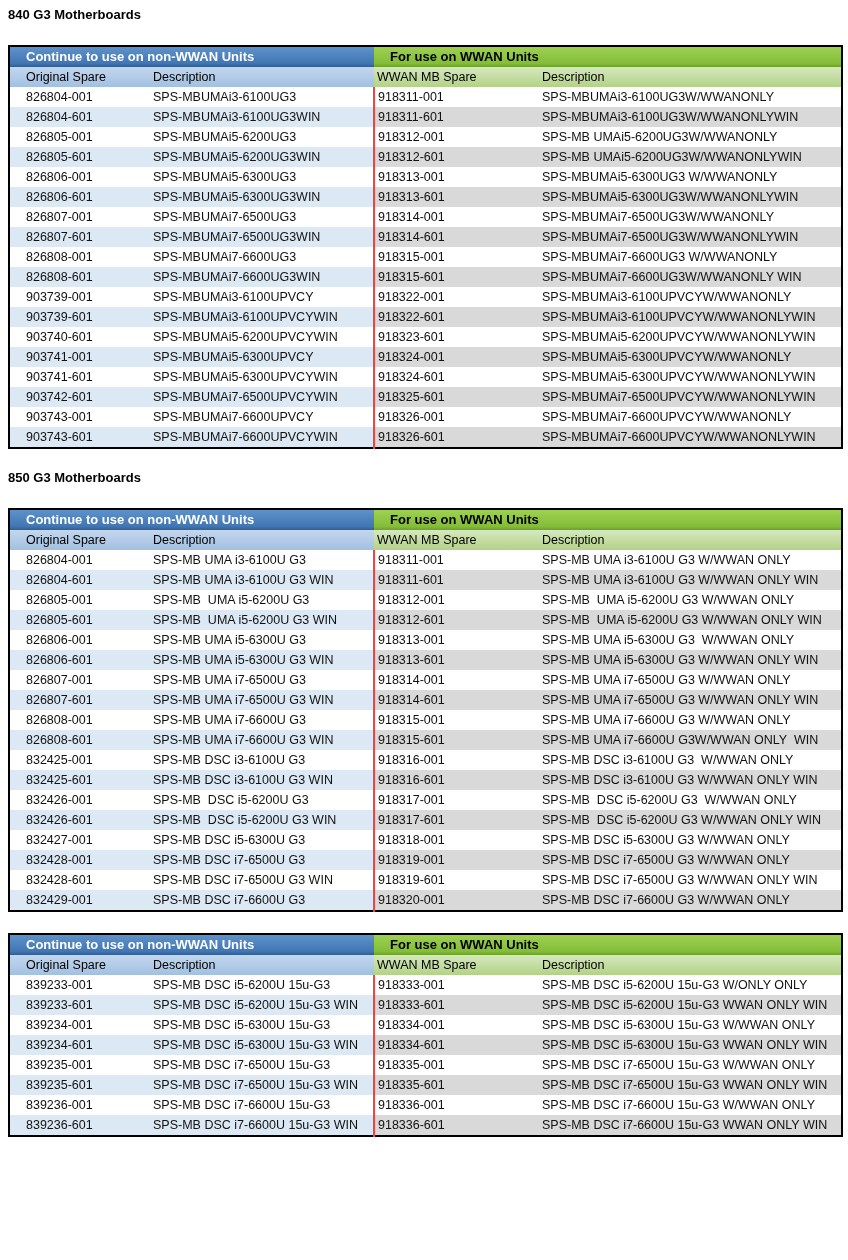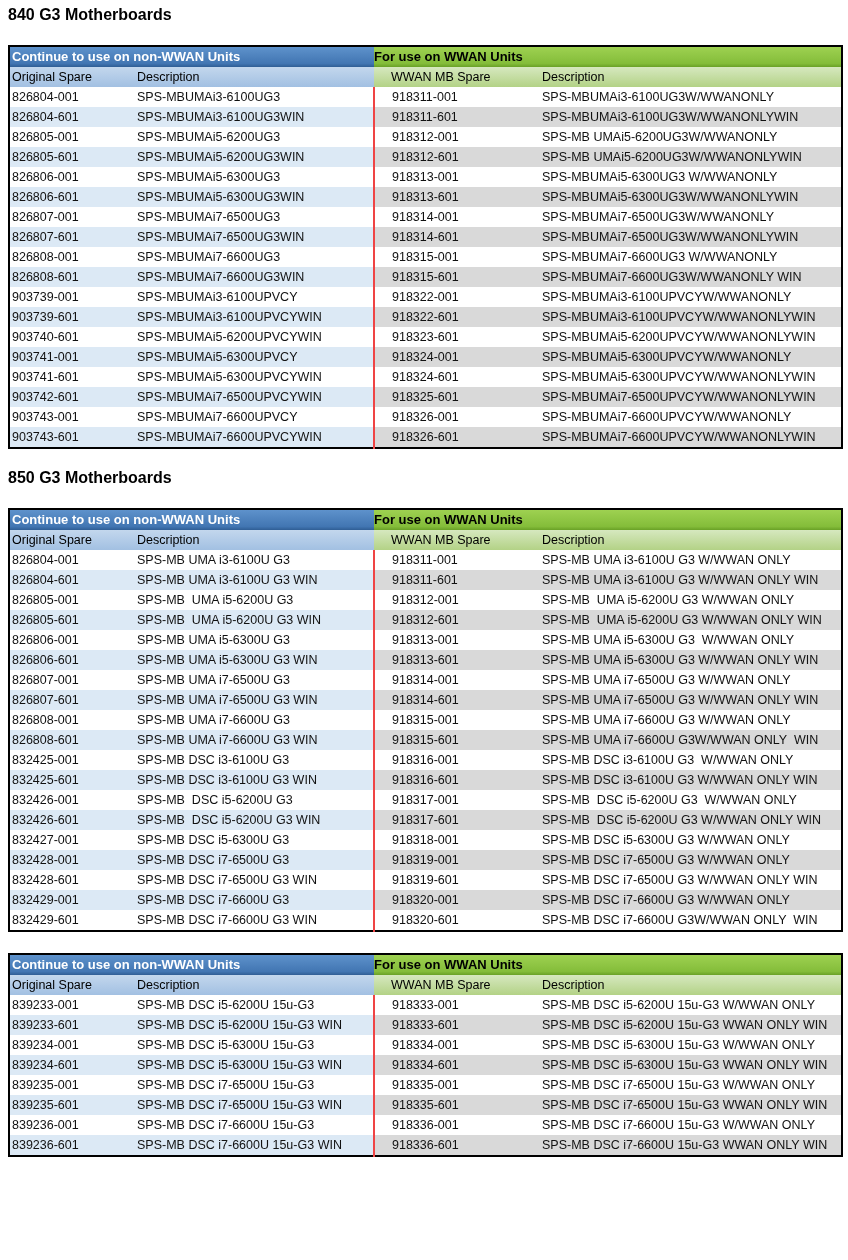--- a/index.html
+++ b/index.html
@@ -3,21 +3,21 @@
 <meta charset="utf-8">
 <style>
   html, body { margin: 0; padding: 0; background: #ffffff; }
   body {
     width: 848px; height: 1260px; overflow: hidden;
     font-family: "Liberation Sans", sans-serif; color: #000;
   }
   #doc { padding: 7px 7px 0 8px; }
   .section { margin: 0 0 21px 0; }
   .section-title {
-    font-size: 16px; font-weight: bold; color: #000;
+    font-size: 13px; font-weight: bold; color: #000;
     height: 15px; line-height: 15px; margin: 0 0 23px 0;
   }
   table.mapping-table {
     table-layout: fixed; border-collapse: collapse;
     width: 833px; border: 2px solid #000;
   }
   col.c1 { width: 128px; } col.c2 { width: 237px; }
   col.c3 { width: 164px; } col.c4 { width: 304px; }
   th, td {
     height: 20px; line-height: 20px; padding: 0;
@@ -29,23 +29,23 @@
     color: #fff;
     background: linear-gradient(180deg, var(--hdr-blue-top) 0%, var(--hdr-blue-mid) 82%, var(--hdr-blue-line) 100%);
   }
   th.gh.green {
     color: #000;
     background: linear-gradient(180deg, var(--hdr-green-top) 0%, var(--hdr-green-mid) 82%, var(--hdr-green-line) 100%);
   }
   th.ch { font-weight: normal; color: #000; }
   th.ch.blue2 { background: linear-gradient(180deg, var(--subhdr-blue-top), var(--subhdr-blue-bottom)); }
   th.ch.green2 { background: linear-gradient(180deg, var(--subhdr-green-top), var(--subhdr-green-bottom)); }
-  th:nth-child(1), td:nth-child(1) { padding-left: 2px; margin-top: 8px; }
-  th:nth-child(2), td:nth-child(2) { padding-left: 0; }
-  th:nth-child(3), td:nth-child(3) { padding-left: 17px; margin-top: 20px; }
+  th:nth-child(1), td:nth-child(1) { padding-left: 16px; margin-top: 8px; }
+  th:nth-child(2), td:nth-child(2) { padding-left: 16px; }
+  th:nth-child(3), td:nth-child(3) { padding-left: 3px; margin-top: 20px; }
   th:nth-child(4), td:nth-child(4) { padding-left: 4px; }
   tbody td { background: #fff; color: #111; }
   tbody td.r3 { border-left: 2px solid #ef4444; }
   tbody tr:nth-child(even) td.l { background: var(--band-blue); }
   tbody tr:nth-child(even) td.r { background: var(--band-gray); }
 </style>
 </head>
 <body>
 
 <div id="doc">
@@ -306,26 +306,20 @@
             <td class="l">SPS-MB DSC i7-6500U G3 WIN</td>
             <td class="r r3">918319-601</td>
             <td class="r">SPS-MB DSC i7-6500U G3 W/WWAN ONLY WIN</td>
           </tr>
           <tr>
             <td class="l">832429-001</td>
             <td class="l">SPS-MB DSC i7-6600U G3</td>
             <td class="r r3">918320-001</td>
             <td class="r">SPS-MB DSC i7-6600U G3 W/WWAN ONLY</td>
           </tr>
-          <tr>
-            <td class="l">832429-601</td>
-            <td class="l">SPS-MB DSC i7-6600U G3 WIN</td>
-            <td class="r r3">918320-601</td>
-            <td class="r">SPS-MB DSC i7-6600U G3W/WWAN ONLY  WIN</td>
-          </tr>
         </tbody>
     </table>
   </div>
 
   <div class="section">
     <table class="mapping-table">
       <colgroup>
         <col class="c1">
           <col class="c2">
           <col class="c3">
@@ -341,21 +335,21 @@
           <th class="ch blue2">Description</th>
           <th class="ch green2">WWAN MB Spare</th>
           <th class="ch green2">Description</th>
         </tr>
       </thead>
       <tbody>
           <tr>
             <td class="l">839233-001</td>
             <td class="l">SPS-MB DSC i5-6200U 15u-G3</td>
             <td class="r r3">918333-001</td>
-            <td class="r">SPS-MB DSC i5-6200U 15u-G3 W/WWAN ONLY</td>
+            <td class="r">SPS-MB DSC i5-6200U 15u-G3 W/ONLY ONLY</td>
           </tr>
           <tr>
             <td class="l">839233-601</td>
             <td class="l">SPS-MB DSC i5-6200U 15u-G3 WIN</td>
             <td class="r r3">918333-601</td>
             <td class="r">SPS-MB DSC i5-6200U 15u-G3 WWAN ONLY WIN</td>
           </tr>
           <tr>
             <td class="l">839234-001</td>
             <td class="l">SPS-MB DSC i5-6300U 15u-G3</td>

